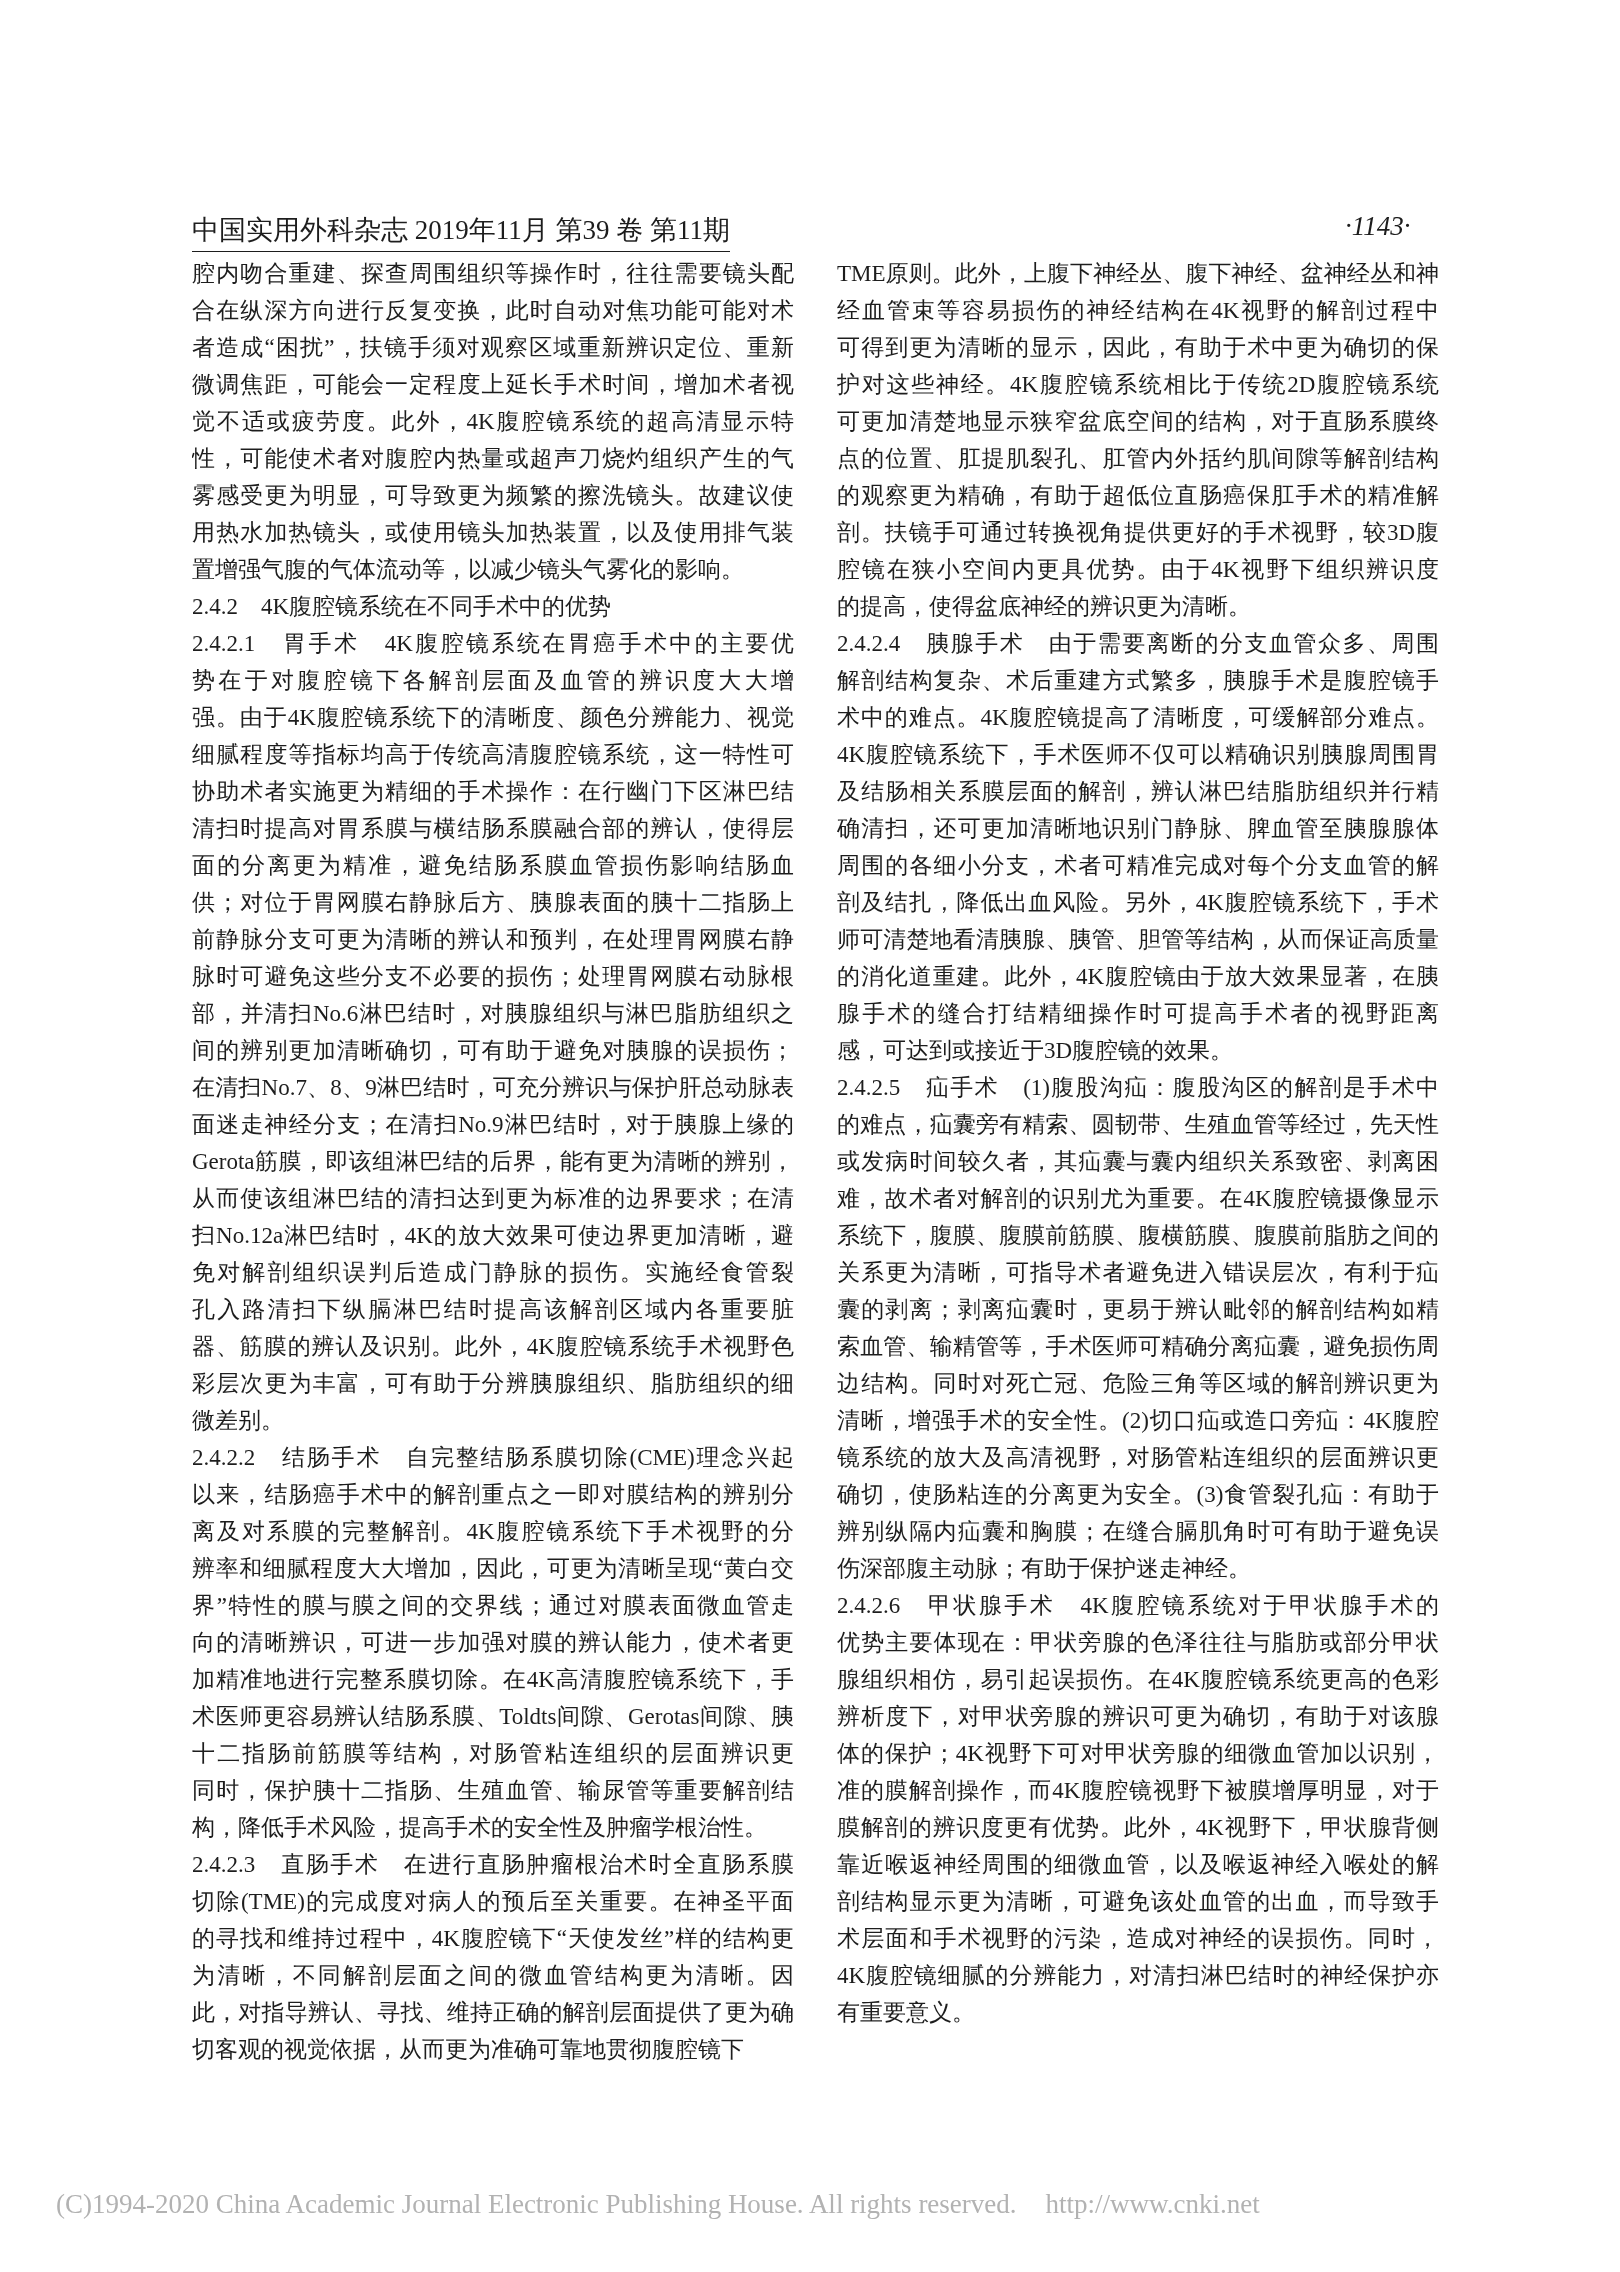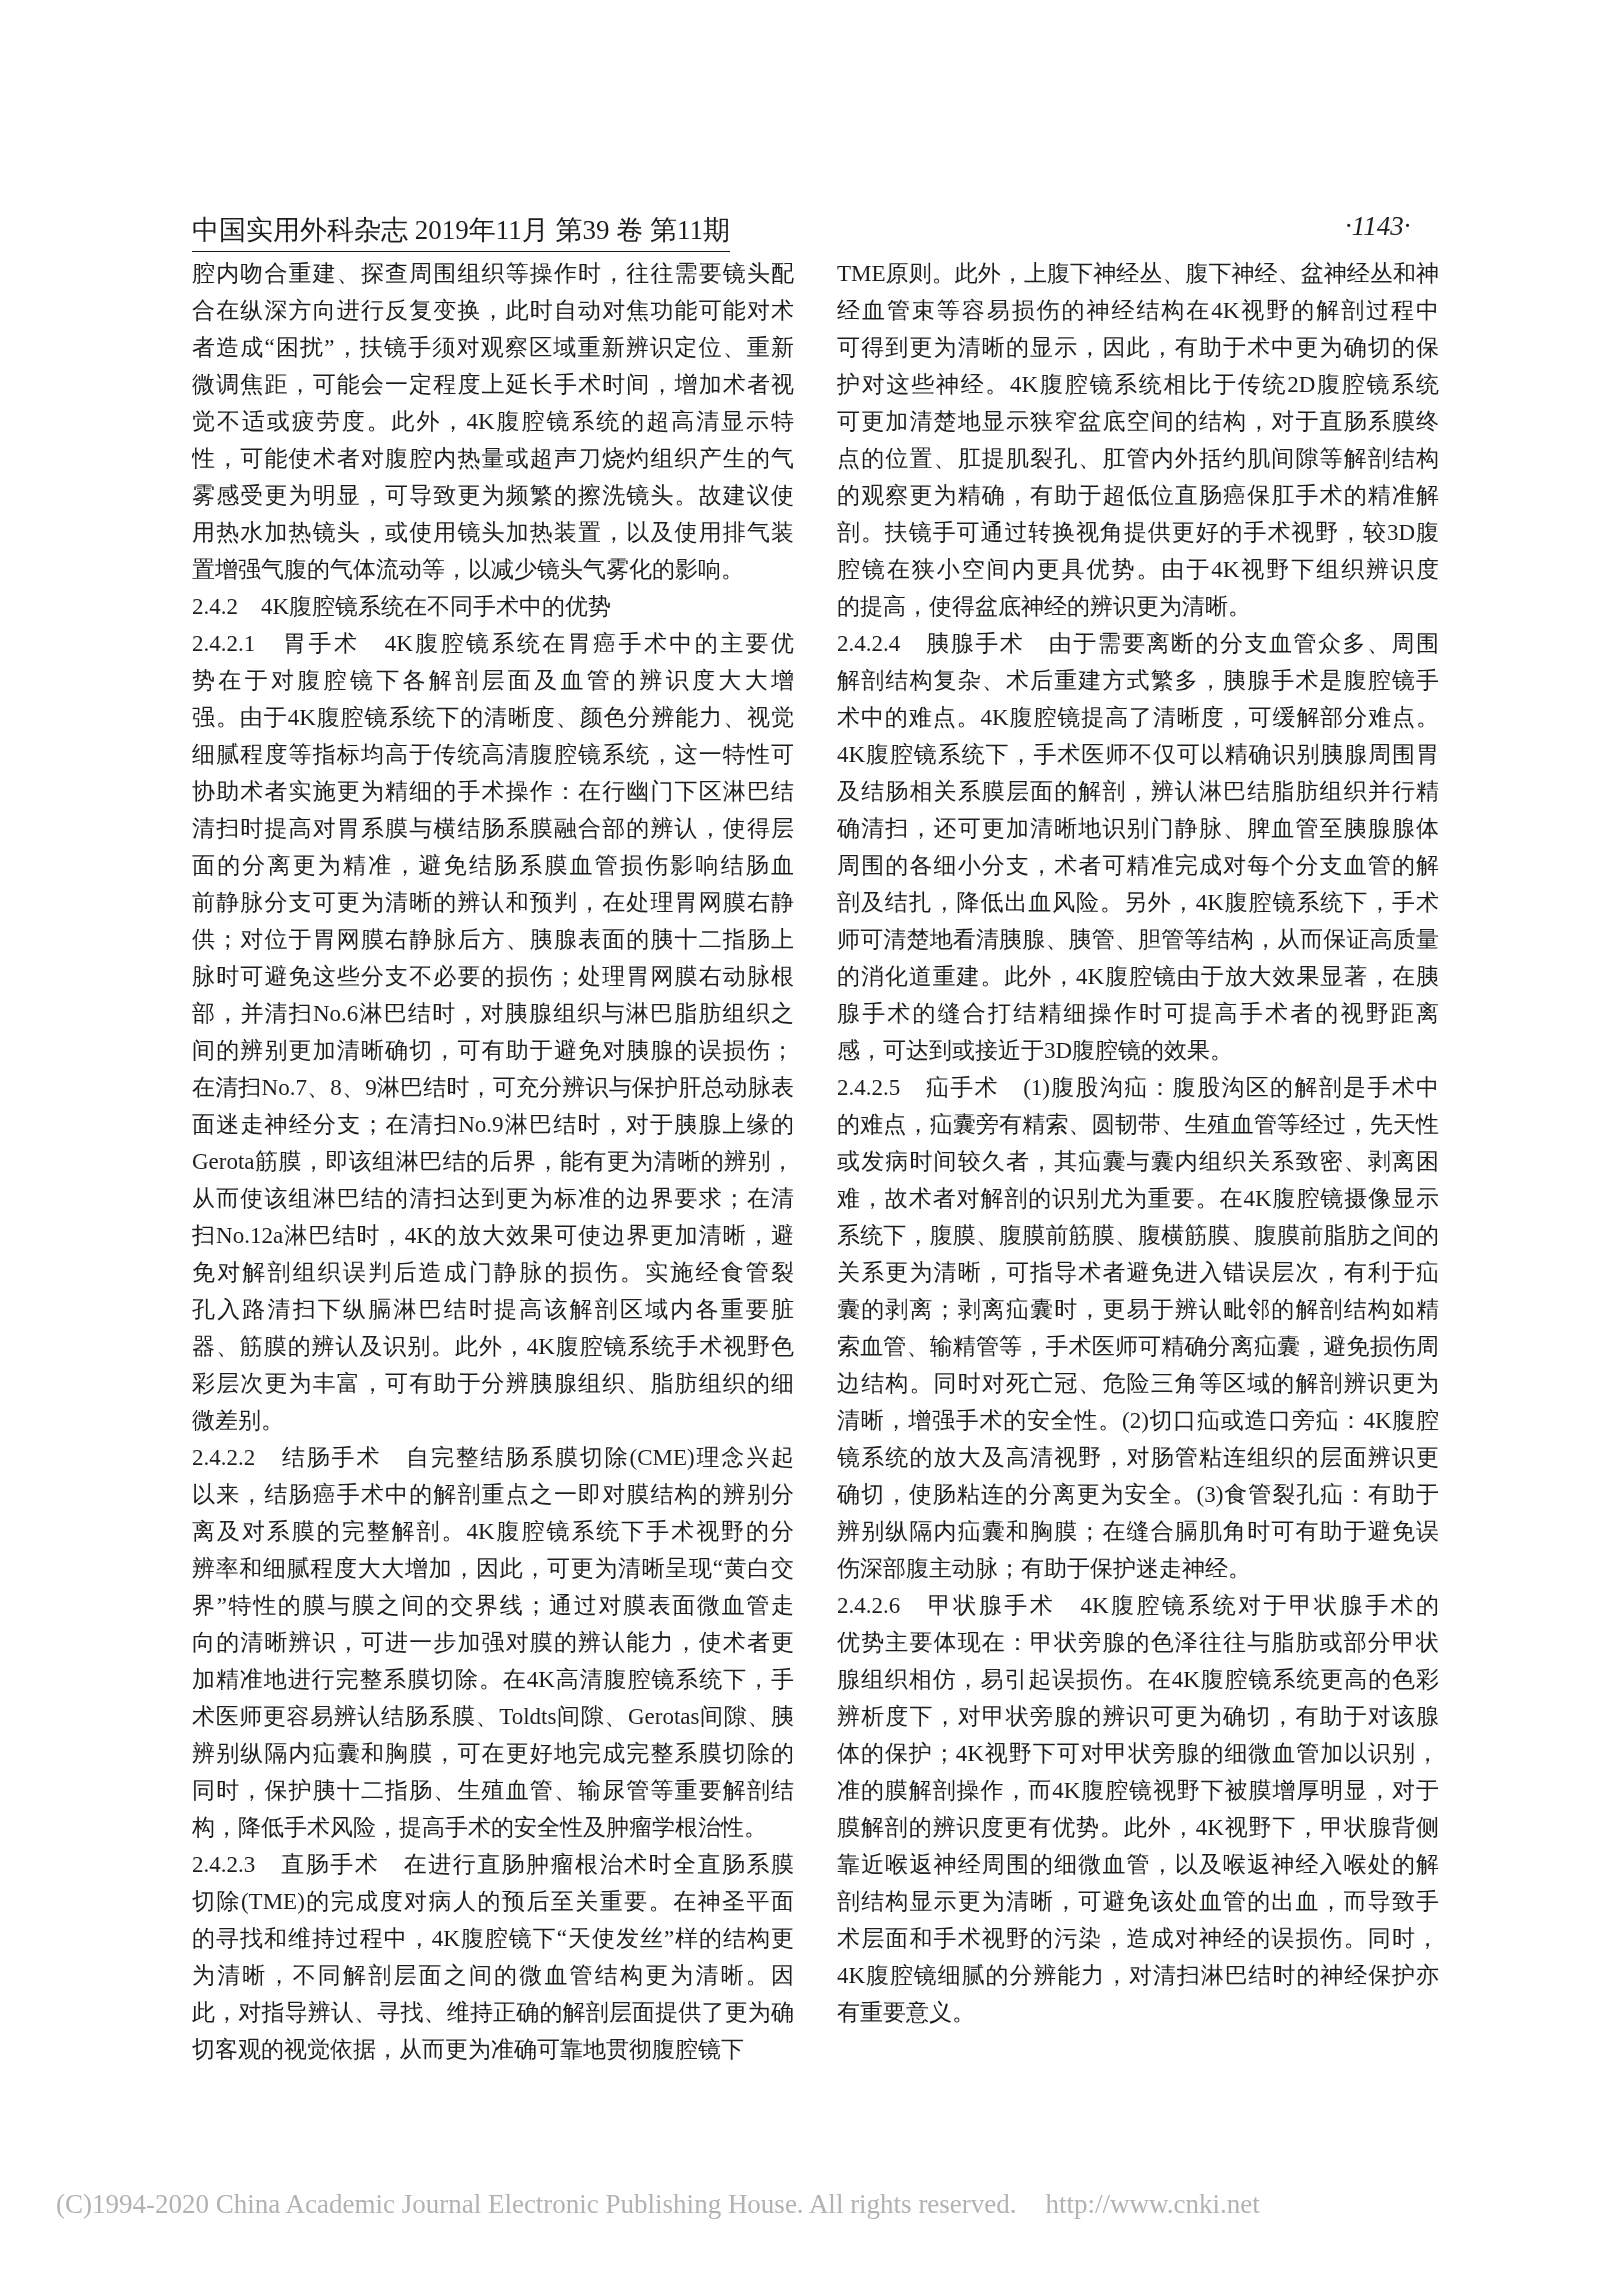--- a/index.html
+++ b/index.html
@@ -97,22 +97,22 @@
         <div class="line last">2.4.2　4K腹腔镜系统在不同手术中的优势</div>
       </div>
       <div class="block">
         <div class="line">2.4.2.1　胃手术　4K腹腔镜系统在胃癌手术中的主要优</div>
         <div class="line">势在于对腹腔镜下各解剖层面及血管的辨识度大大增</div>
         <div class="line">强。由于4K腹腔镜系统下的清晰度、颜色分辨能力、视觉</div>
         <div class="line">细腻程度等指标均高于传统高清腹腔镜系统，这一特性可</div>
         <div class="line">协助术者实施更为精细的手术操作：在行幽门下区淋巴结</div>
         <div class="line">清扫时提高对胃系膜与横结肠系膜融合部的辨认，使得层</div>
         <div class="line">面的分离更为精准，避免结肠系膜血管损伤影响结肠血</div>
+        <div class="line">供；对位于胃网膜右静脉后方、胰腺表面的胰十二指肠上</div>
         <div class="line">前静脉分支可更为清晰的辨认和预判，在处理胃网膜右静</div>
-        <div class="line">供；对位于胃网膜右静脉后方、胰腺表面的胰十二指肠上</div>
         <div class="line">脉时可避免这些分支不必要的损伤；处理胃网膜右动脉根</div>
         <div class="line">部，并清扫No.6淋巴结时，对胰腺组织与淋巴脂肪组织之</div>
         <div class="line">间的辨别更加清晰确切，可有助于避免对胰腺的误损伤；</div>
         <div class="line">在清扫No.7、8、9淋巴结时，可充分辨识与保护肝总动脉表</div>
         <div class="line">面迷走神经分支；在清扫No.9淋巴结时，对于胰腺上缘的</div>
         <div class="line">Gerota筋膜，即该组淋巴结的后界，能有更为清晰的辨别，</div>
         <div class="line">从而使该组淋巴结的清扫达到更为标准的边界要求；在清</div>
         <div class="line">扫No.12a淋巴结时，4K的放大效果可使边界更加清晰，避</div>
         <div class="line">免对解剖组织误判后造成门静脉的损伤。实施经食管裂</div>
         <div class="line">孔入路清扫下纵膈淋巴结时提高该解剖区域内各重要脏</div>
@@ -122,21 +122,21 @@
       </div>
       <div class="block">
         <div class="line">2.4.2.2　结肠手术　自完整结肠系膜切除(CME)理念兴起</div>
         <div class="line">以来，结肠癌手术中的解剖重点之一即对膜结构的辨别分</div>
         <div class="line">离及对系膜的完整解剖。4K腹腔镜系统下手术视野的分</div>
         <div class="line">辨率和细腻程度大大增加，因此，可更为清晰呈现“黄白交</div>
         <div class="line">界”特性的膜与膜之间的交界线；通过对膜表面微血管走</div>
         <div class="line">向的清晰辨识，可进一步加强对膜的辨认能力，使术者更</div>
         <div class="line">加精准地进行完整系膜切除。在4K高清腹腔镜系统下，手</div>
         <div class="line">术医师更容易辨认结肠系膜、Toldts间隙、Gerotas间隙、胰</div>
-        <div class="line">辨别纵隔内疝囊和胸膜，可在更好地完成完整系膜切除的</div>
+        <div class="line">十二指肠前筋膜等结构，对肠管粘连组织的层面辨识更</div>
         <div class="line">同时，保护胰十二指肠、生殖血管、输尿管等重要解剖结</div>
         <div class="line last">构，降低手术风险，提高手术的安全性及肿瘤学根治性。</div>
       </div>
       <div class="block">
         <div class="line">2.4.2.3　直肠手术　在进行直肠肿瘤根治术时全直肠系膜</div>
         <div class="line">切除(TME)的完成度对病人的预后至关重要。在神圣平面</div>
         <div class="line">的寻找和维持过程中，4K腹腔镜下“天使发丝”样的结构更</div>
         <div class="line">为清晰，不同解剖层面之间的微血管结构更为清晰。因</div>
         <div class="line">此，对指导辨认、寻找、维持正确的解剖层面提供了更为确</div>
         <div class="line last">切客观的视觉依据，从而更为准确可靠地贯彻腹腔镜下</div>

